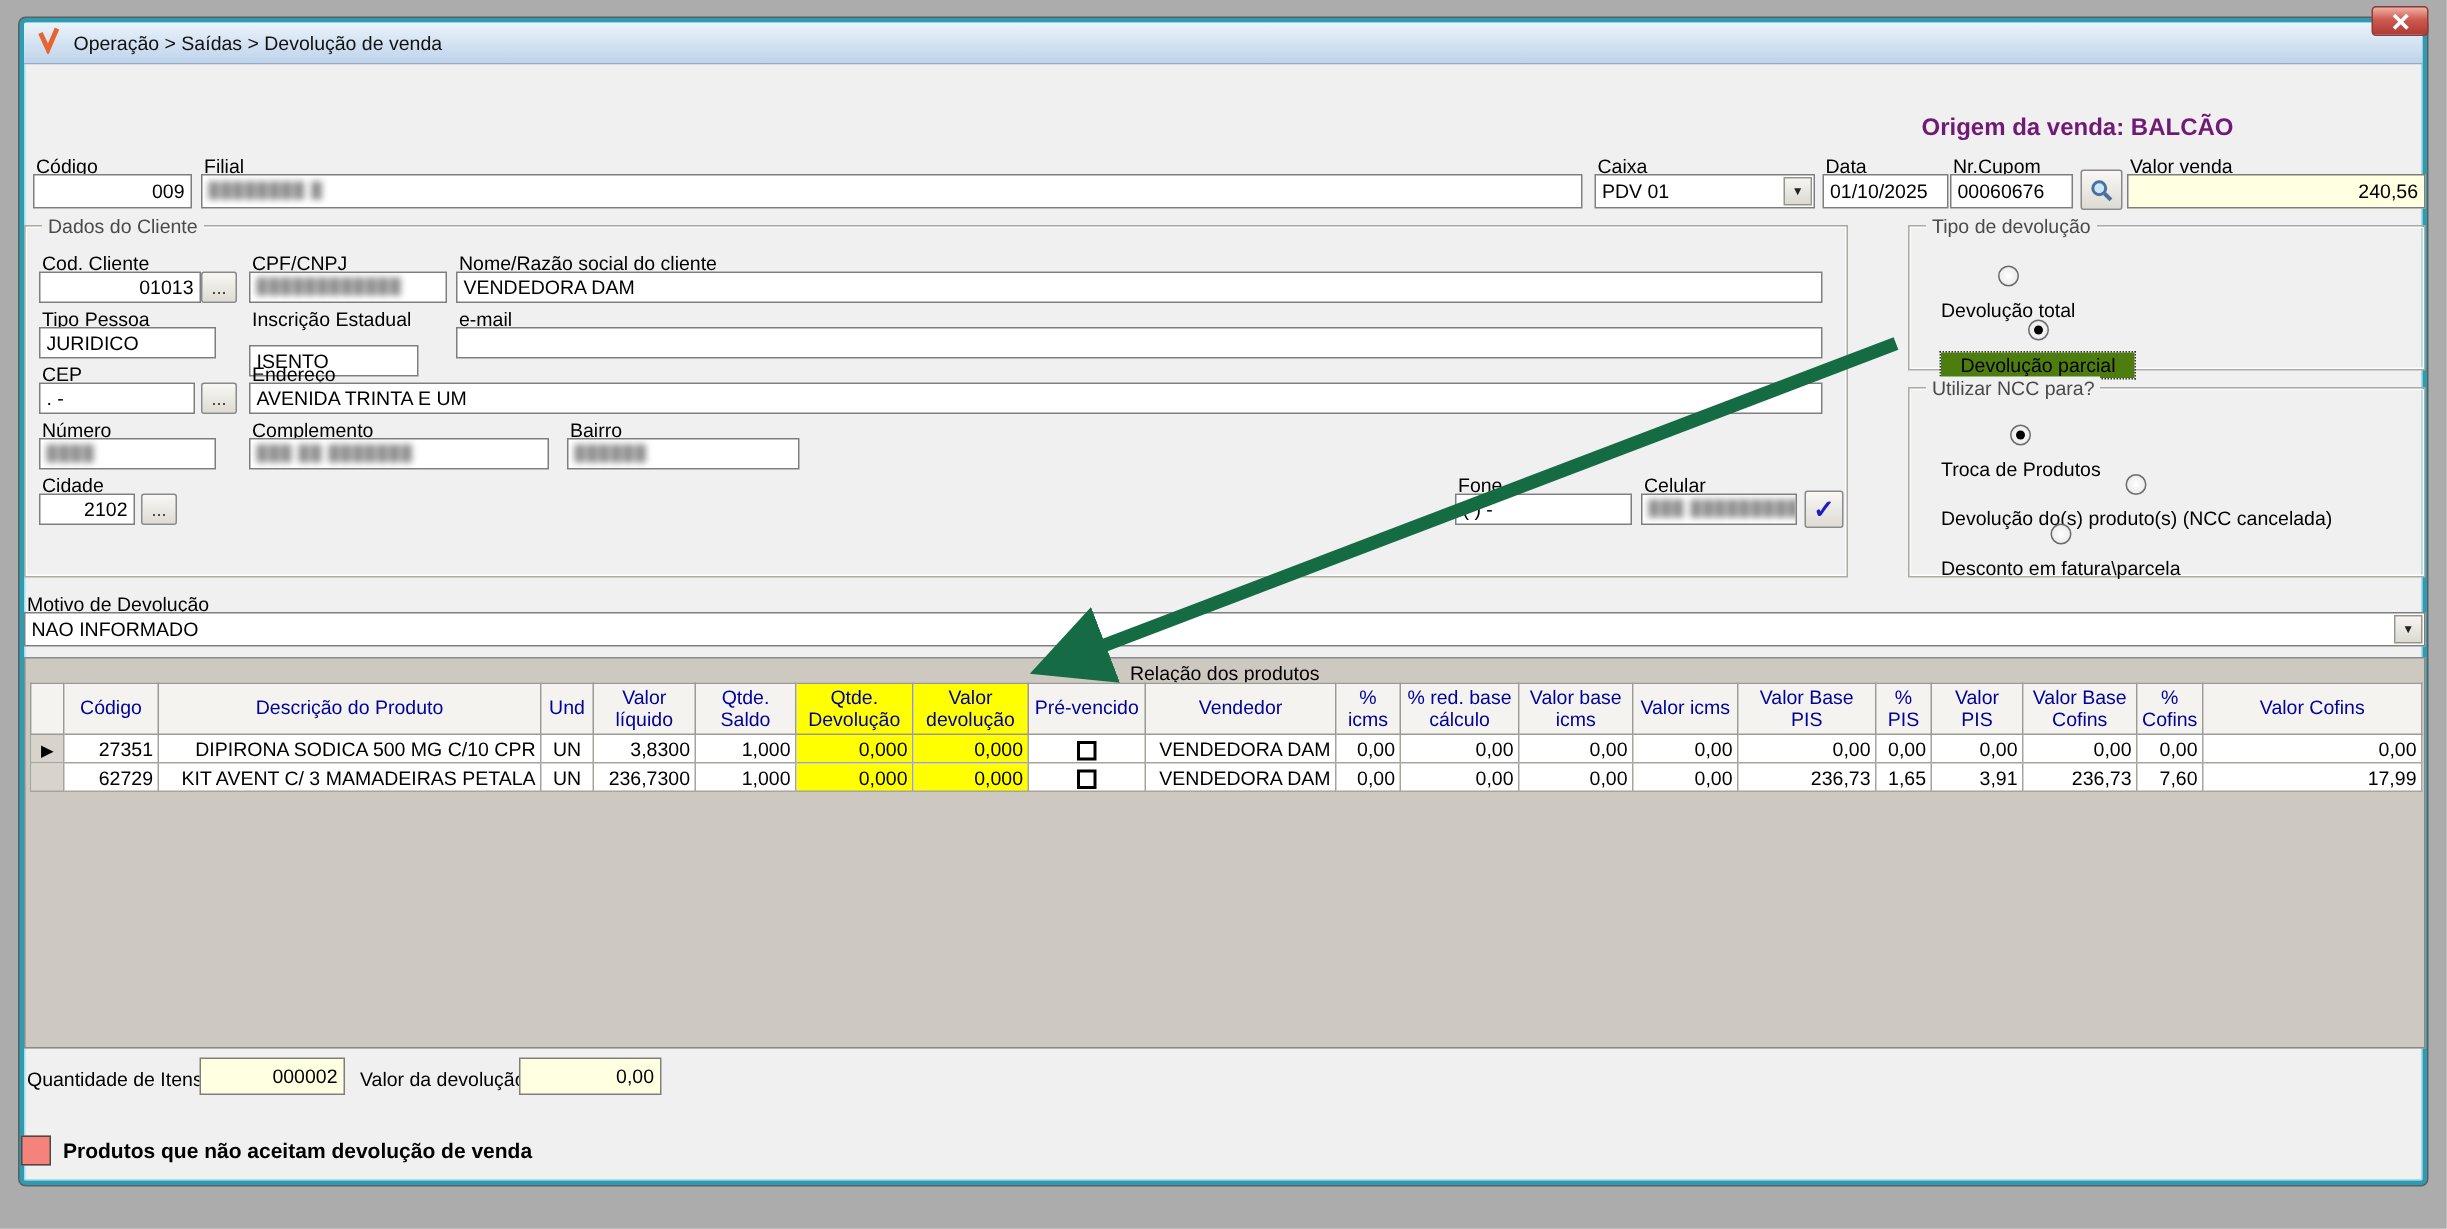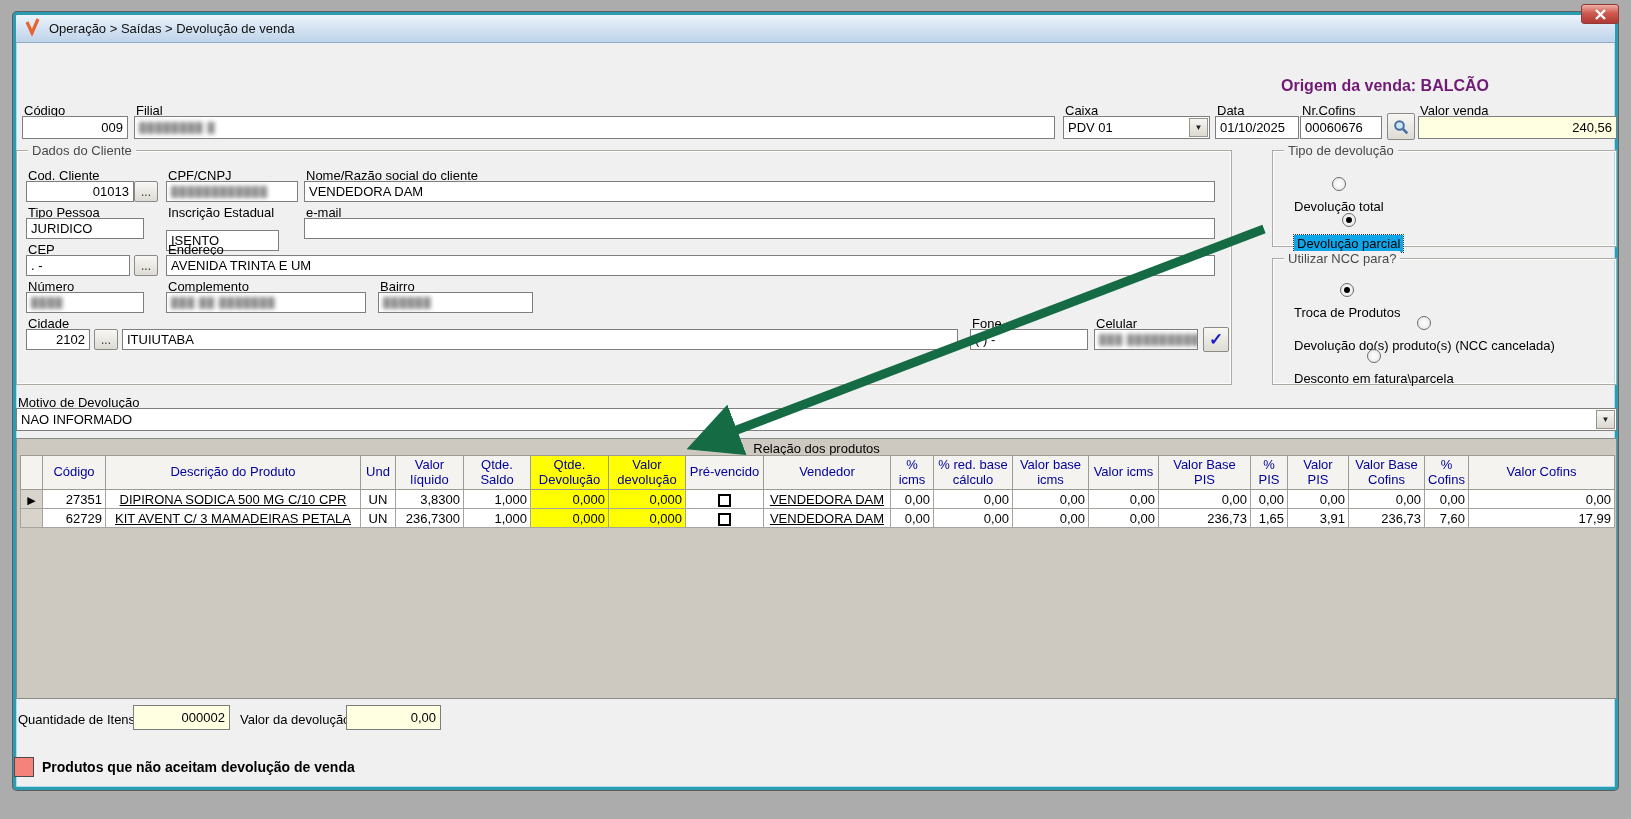--- a/index.html
+++ b/index.html
@@ -36,35 +36,35 @@
   .combo-btn::after { content:"▼"; font-size:8px; color:#222; }
 
   .grp { position:absolute; border:1px solid #AEABA4; box-shadow:inset 0 0 0 1px #FDFDFD; }
   .grp-title { position:absolute; font-size:13px; color:#4A4A4A; background:#F0F0F0; padding:0 4px; white-space:nowrap; }
 
   .radio-row { position:absolute; display:flex; align-items:center; gap:8px; cursor:pointer;flex-direction:column; }
   .radio { width:14px; height:14px; border-radius:50%; border:1px solid #6B6B6B;
     background:radial-gradient(#FFF,#E4E4E4); position:relative; flex:none; }
   .radio.on::after { content:""; position:absolute; inset:3px; border-radius:50%; background:#000; }
   .radio-lbl { font-size:13px; color:#000; white-space:nowrap; }
-  .radio-lbl.hl { background:#0ea5e9; outline:1px dotted #333; padding:1px 3px; }
+  .radio-lbl.hl { background:#4d7c0f; outline:1px dotted #333; padding:1px 13px; }
 
   .panel { position:absolute; left:16px; top:438px; width:1601px; height:261px;
     background:#CDC9C0; border:1px solid #8A8A8A; }
   .panel-caption { position:absolute; left:16px; top:441px; width:1601px; text-align:center;
     font-size:13px; color:#000; }
 
   table.grid { position:absolute; left:20px; top:455px; border-collapse:collapse; table-layout:fixed; background:#fff; }
   .grid th { background:#F4F3EF; color:#00009B; font-weight:normal; font-size:13px;
     border:1px solid #9C9A94; height:34px; vertical-align:middle; text-align:center;
     white-space:pre-line; line-height:1.15; padding:0 2px; overflow:hidden; }
   .grid td { background:#fff; font-size:13px; color:#000; border:1px solid #A6A49E;
     height:19px; padding:0 3px; white-space:nowrap; overflow:hidden; }
   .grid th.yellow, .grid td.yellow { background:#FFFF00; }
-  .grid td.r { text-align:right; } .grid td.c { text-align:center; } .grid td.l { text-align:center;text-decoration:underline; }
+  .grid td.r { text-align:right; } .grid td.c { text-align:center; } .grid td.l { text-align:right; }
   .grid td.sel { background:#D8D4CC; text-align:center; padding:0; }
   .sel-arrow::after { content:"▶"; font-size:11px; color:#000; }
   .cb { display:inline-block; width:13px; height:13px; border:2px solid #000; background:#fff; vertical-align:middle; }
 
   .legend-square { position:absolute; left:14px; top:757px; width:20px; height:20px;
     background:#F5837B; border:1px solid #4A4A4A; }
   .legend-text { position:absolute; left:42px; top:759px; font-size:14px; font-weight:bold; color:#000; }
 
   .origin { position:absolute; left:1150px; top:77px; width:470px; text-align:center;
     font-size:16px; font-weight:bold; color:#701a75; }
@@ -104,21 +104,21 @@
 
   <div class="lbl" style="left:1065px;top:103px">Caixa</div>
   <div class="combo" style="left:1063px;top:116px;width:147px">
     <span>PDV 01</span>
     <span class="combo-btn"></span>
   </div>
 
   <div class="lbl" style="left:1217px;top:103px">Data</div>
   <div class="tb" style="left:1215px;top:116px;width:84px">01/10/2025</div>
 
-  <div class="lbl" style="left:1302px;top:103px">Nr.Cofins</div>
+  <div class="lbl" style="left:1302px;top:103px">Nr.Cupom</div>
   <div class="tb" style="left:1300px;top:116px;width:82px">00060676</div>
 
   <div class="btn3d" style="left:1387px;top:113px;width:28px;height:27px">
     <svg width="16" height="16">
         <circle cx="6.5" cy="6.5" r="4.3" fill="#CBE6F6" stroke="#4A6FA5" stroke-width="2"></circle>
         <line x1="10" y1="10" x2="14.3" y2="14.3" stroke="#4A6FA5" stroke-width="2.6"></line>
       </svg>
   </div>
 
   <div class="lbl" style="left:1420px;top:103px">Valor venda</div>
@@ -159,21 +159,20 @@
       <span class="redacted">███ ██ ███████</span>
     </div>
   <div class="lbl" style="left:380px;top:279px">Bairro</div>
   <div class="tb" style="left:378px;top:292px;width:155px;height:21px">
       <span class="redacted">██████</span>
     </div>
 
   <div class="lbl" style="left:28px;top:316px">Cidade</div>
   <div class="tb r" style="left:26px;top:329px;width:64px;height:21px">2102</div>
   <div class="btn3d" style="left:94px;top:329px;width:24px;height:21px">...</div>
-  <div class="tb" style="left:122px;top:329px;width:836px;height:21px">ITUIUTABA</div>
   <div class="lbl" style="left:972px;top:316px">Fone</div>
   <div class="tb" style="left:970px;top:329px;width:118px;height:21px">( )      -</div>
   <div class="lbl" style="left:1096px;top:316px">Celular</div>
   <div class="tb" style="left:1094px;top:329px;width:104px;height:21px">
       <span class="redacted">███ █████████</span>
     </div>
   <div class="btn3d" style="left:1203px;top:327px;width:26px;height:25px">
       <span class="icon-check">✓</span>
     </div>
 

